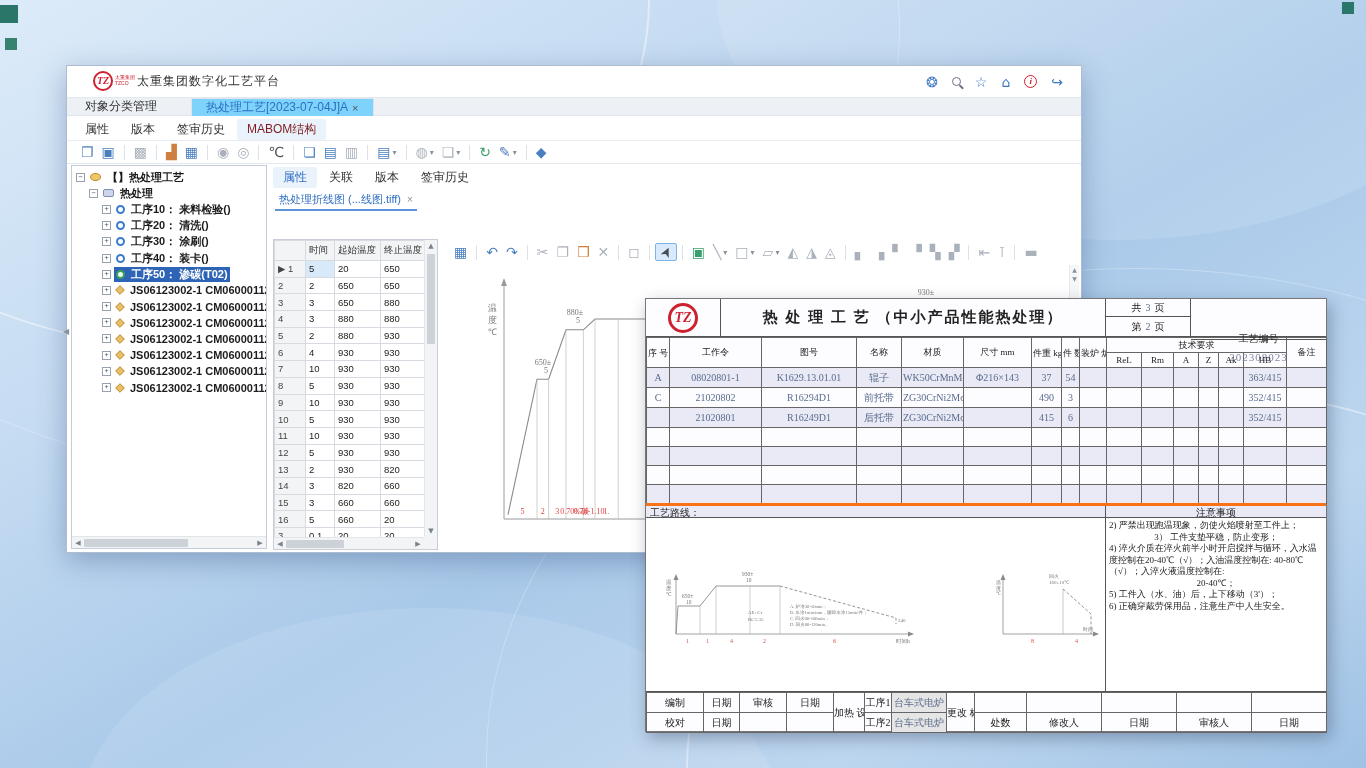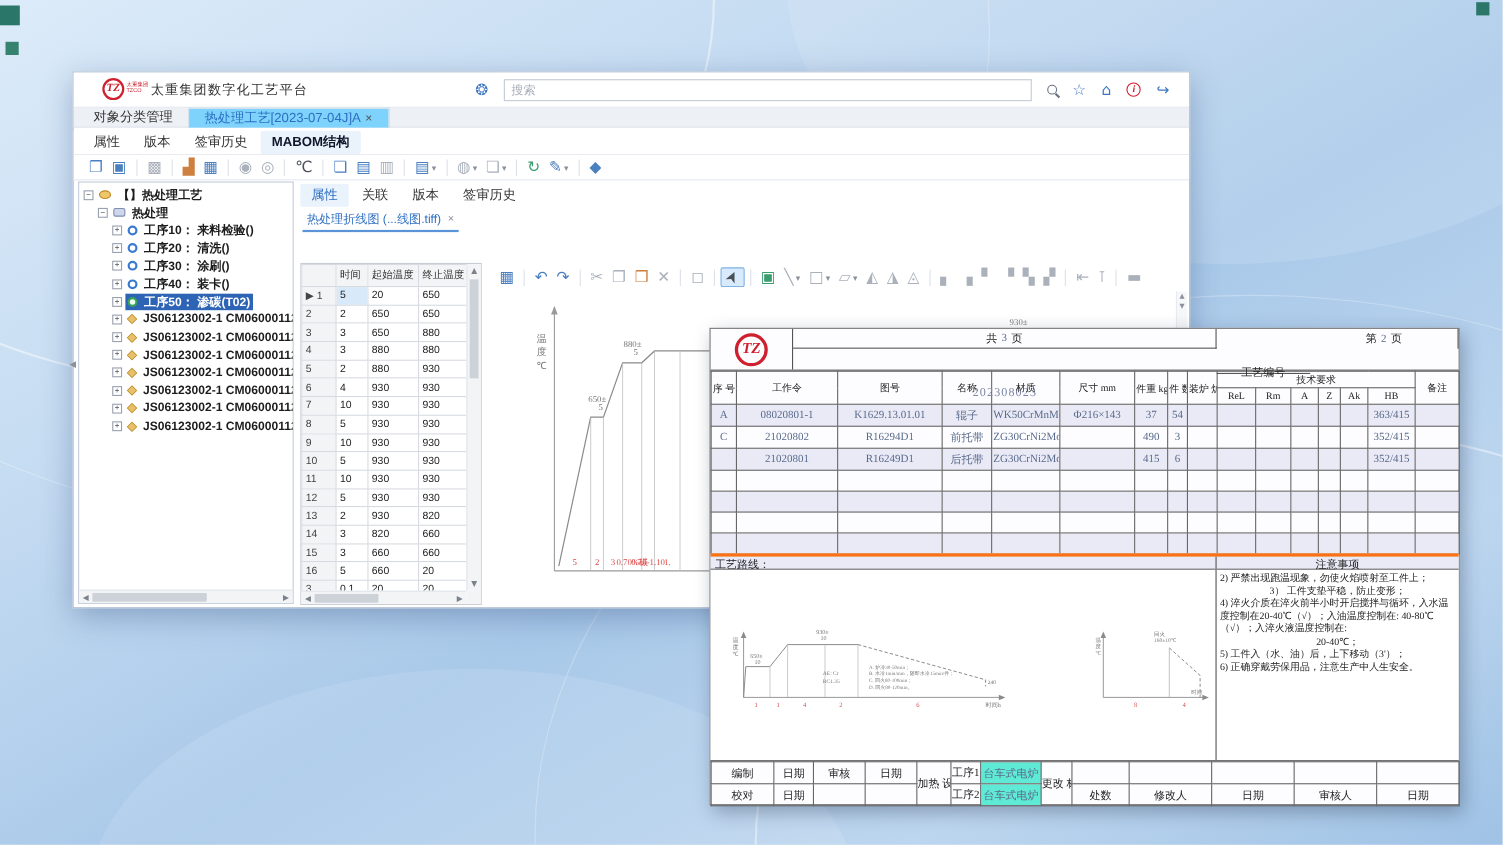--- a/index.html
+++ b/index.html
@@ -35,29 +35,29 @@
       padding:0 6px; gap:6px; }
   .search-box input { border:none; outline:none; flex:1; font-size:11px; color:#333; background:transparent; }
   .search-box input::placeholder { color:#a8afba; }
   .mag { width:9px; height:9px; border:1.5px solid #6a7282; border-radius:50%; position:relative; flex:none; }
   .mag::after { content:""; position:absolute; width:5px; height:1.5px; background:#6a7282;
       transform:rotate(45deg); right:-4px; bottom:-2px; }
   .info-ic { width:13px; height:13px; border:1.5px solid #cf2030; border-radius:50%; color:#cf2030;
       font:italic bold 9px "Liberation Serif",serif; text-align:center; line-height:11px; }
 
   .wtabs { position:absolute; left:0; top:32px; right:0; height:18px; background:#edf1f6;
-      border-bottom:1px solid #dfe4ec; display:flex; align-items:flex-start; padding-left:4px; }
+      border-bottom:1px solid #dfe4ec; display:flex; align-items:flex-start; padding-left:4px;gap:20px; }
   .wtab { padding:0 14px; font-size:12px; color:#333; display:flex; align-items:center; gap:4px; cursor:pointer; }
   .wtab.active { background:#7dd3fc; color:#2f6fc2; border:1px solid #dfe4ec; border-bottom:none; }
   .wtab .x { color:#555; font-size:11px; }
 
   .ntabs { position:absolute; left:0; top:53px; right:0; height:22px; background:#fff;
       border-bottom:1px solid #e8ecf2; display:flex; align-items:center; padding-left:8px; gap:2px; }
   .ntab { padding:2px 10px; font-size:12px; color:#333; cursor:pointer; }
-  .ntab.active { color:#0f172a; background:#eaf2fc; border-radius:2px;font-weight:bold; }
+  .ntab.active { color:#7f1d1d; background:#eaf2fc; border-radius:2px; }
 
   .toolbar { position:absolute; left:0; top:75px; right:0; height:23px; background:#fff;
       border-bottom:1px solid #e4e8ef; display:flex; align-items:center; padding-left:10px; }
   .tb-btn { display:inline-flex; align-items:center; padding:1px 4px; cursor:pointer; }
   .tb-btn .glyph { font-family:"DejaVu Sans",sans-serif; font-size:14px; line-height:1; display:inline-block; }
   .tb-btn.blue .glyph { color:#4a7fc0; } .tb-btn.gray .glyph { color:#aab1bb; }
   .tb-btn.green .glyph { color:#3a9e6e; } .tb-btn.orange .glyph { color:#cd8040; }
   .tb-btn.dark .glyph { color:#4a4f57; }
   .tb-btn.sel { background:#d9eafc; border:1px solid #7fb2e5; border-radius:2px; }
   .tb-btn .caret { font-size:8px; color:#8a919c; margin-left:2px; }
@@ -153,21 +153,21 @@
   .route-left { width:460px; border-right:1px solid #555; padding-left:4px; }
   .route-right { width:220px; text-align:center; }
   .doc-middle { display:flex; height:174px; border-bottom:1px solid #555; }
   .mid-left { width:460px; border-right:1px solid #555; position:relative; background:#fff; }
   .mid-right { width:220px; padding:2px 3px; background:#fff; }
   .mid-right li { list-style:none; font-size:9px; line-height:11.5px; color:#222; }
   .mid-right li.ctr { text-align:center; }
   table.doc-foot { border-collapse:collapse; table-layout:fixed; width:680px; }
   table.doc-foot td { border:1px solid #666; height:20px; font-size:10px; text-align:center;
       overflow:hidden; white-space:nowrap; }
-  td.furnace { background:#5eead4; color:#5a6b8c; }
+  td.furnace { background:#e5e5e5; color:#5a6b8c; }
   .small2 { font-size:9px; line-height:9px; }
 
   svg text { font-family:"Liberation Serif", serif; }
 </style>
 </head>
 <body>
 
 <div class="deco d1"></div>
 <div class="deco d2"></div>
 <div class="deco d3"></div>
@@ -181,23 +181,20 @@
 <div class="main-window">
 
   <div class="titlebar">
     <div class="logo-badge">
       <div class="logo-circ">TZ</div>
       <div class="logo-sub">太重集团 TZCO</div>
     </div>
     <div class="app-title">太重集团数字化工艺平台</div>
     <div class="tb-right">
       <span class="hicon">❂</span>
-      <div class="search-box">
-        <input placeholder="搜索" style="">
-      </div>
       <span class="mag"></span>
       <span class="hicon">☆</span>
       <span class="hicon">⌂</span>
       <span class="info-ic">i</span>
       <span class="hicon">↪</span>
     </div>
   </div>
 
   <div class="wtabs" id="wtabs">
       <span class="wtab">
@@ -672,20 +669,21 @@
     </div>
   </div>
 </div>
 
 <div class="doc-window">
 
   <div class="doc-header">
     <div class="dh-logo">
       <div class="tz-logo">TZ</div>
     </div>
+    <div class="dh-title">热 处 理 工 艺 （中小产品性能热处理）</div>
     <div class="dh-pt dh-small">
       <span>共</span>
       <span class="dh-num">3</span>
       <span>页</span>
     </div>
     <div class="dh-cl dh-small c4">工艺编号</div>
     <div class="dh-small">
       <span>第</span>
       <span class="dh-num">2</span>
       <span>页</span>

